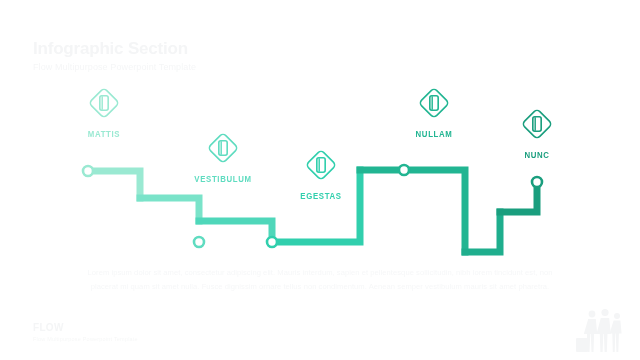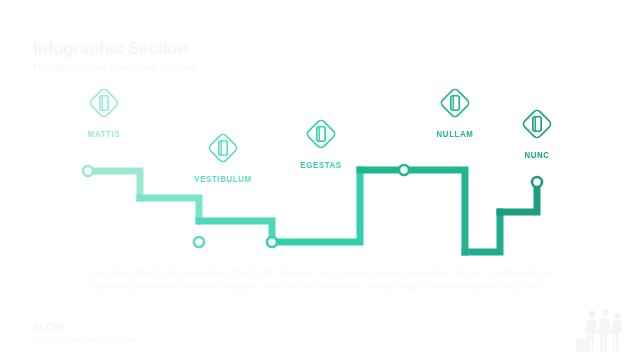--- a/index.html
+++ b/index.html
@@ -162,29 +162,29 @@
         <div class="node-label" style="color:#9ae9d2">MATTIS</div>
       </div>
       <div class="node" style="left: 223px; top: 129px;">
         <svg class="node-icon" viewBox="0 0 40 40">
           <rect x="8.7" y="8.7" width="22.6" height="22.6" rx="4.2" transform="rotate(45 20 20)" fill="none" stroke="#5fdcc0" stroke-width="1.7"></rect>
           <rect x="15.6" y="12.4" width="8.8" height="15.2" rx="2" fill="none" stroke="#5fdcc0" stroke-width="1.7"></rect>
           <line x1="18.1" y1="12.9" x2="18.1" y2="27.1" stroke="#5fdcc0" stroke-width="1.5"></line>
         </svg>
         <div class="node-label" style="color:#5fdcc0">VESTIBULUM</div>
       </div>
-      <div class="node" style="left: 321px; top: 115px;">
+      <div class="node" style="left: 321px; top: 146px;">
         <svg class="node-icon" viewBox="0 0 40 40">
           <rect x="8.7" y="8.7" width="22.6" height="22.6" rx="4.2" transform="rotate(45 20 20)" fill="none" stroke="#31cfad" stroke-width="1.7"></rect>
           <rect x="15.6" y="12.4" width="8.8" height="15.2" rx="2" fill="none" stroke="#31cfad" stroke-width="1.7"></rect>
           <line x1="18.1" y1="12.9" x2="18.1" y2="27.1" stroke="#31cfad" stroke-width="1.5"></line>
         </svg>
         <div class="node-label" style="color:#31cfad">EGESTAS</div>
       </div>
-      <div class="node" style="left: 455px; top: 84px;">
+      <div class="node" style="left: 434px; top: 84px;">
         <svg class="node-icon" viewBox="0 0 40 40">
           <rect x="8.7" y="8.7" width="22.6" height="22.6" rx="4.2" transform="rotate(45 20 20)" fill="none" stroke="#22b592" stroke-width="1.7"></rect>
           <rect x="15.6" y="12.4" width="8.8" height="15.2" rx="2" fill="none" stroke="#22b592" stroke-width="1.7"></rect>
           <line x1="18.1" y1="12.9" x2="18.1" y2="27.1" stroke="#22b592" stroke-width="1.5"></line>
         </svg>
         <div class="node-label" style="color:#22b592">NULLAM</div>
       </div>
       <div class="node" style="left: 537px; top: 105px;">
         <svg class="node-icon" viewBox="0 0 40 40">
           <rect x="8.7" y="8.7" width="22.6" height="22.6" rx="4.2" transform="rotate(45 20 20)" fill="none" stroke="#1a9e7e" stroke-width="1.7"></rect>

